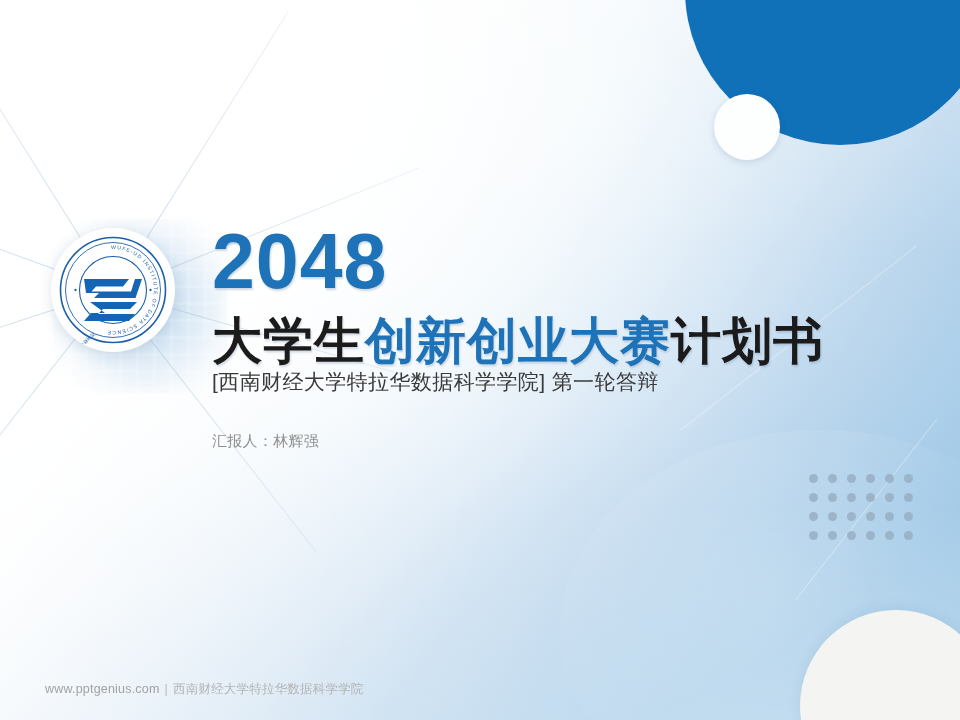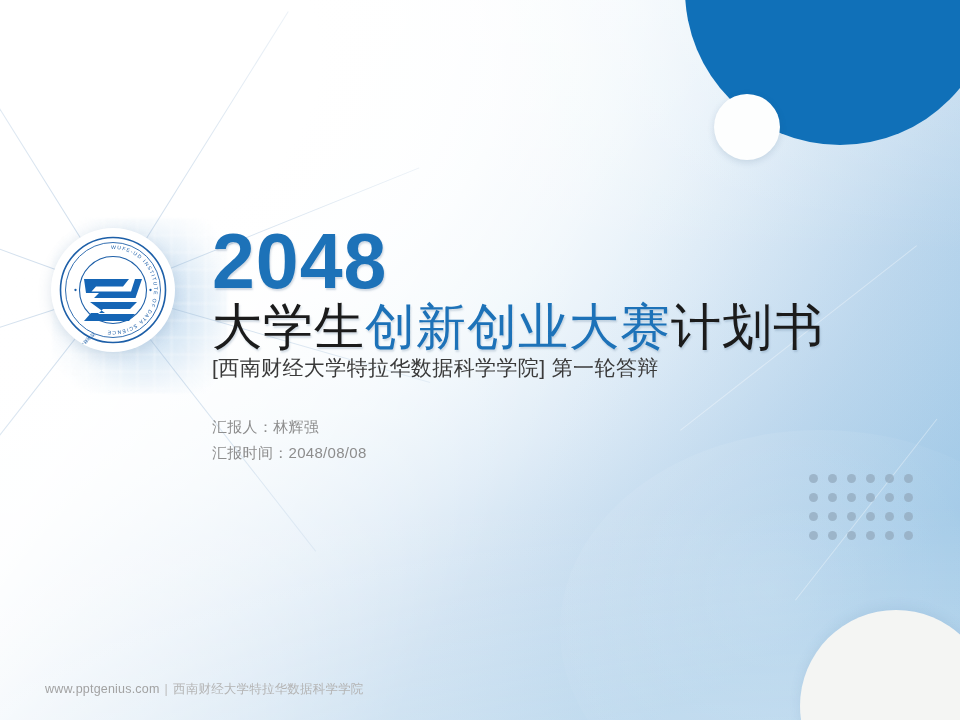--- a/index.html
+++ b/index.html
@@ -167,24 +167,24 @@
   .year {
     font-size: 77px;
     line-height: 0.92;
     font-weight: bold;
     letter-spacing: 1px;
     color: #1d72b8;
     text-shadow: 1px 2px 2px rgba(90,120,150,0.28);
     white-space: nowrap;
   }
   .headline {
-    margin-top: 3px;
+    margin-top: 17px;
     font-size: 50px;
     line-height: 1.08;
-    font-weight: normal;
+    font-weight: bold;
     letter-spacing: 1px;
     white-space: nowrap;
     text-shadow: 1px 2px 2px rgba(90,120,150,0.26);
   }
   .headline .dark { color: #1b1b1b; }
   .headline .blue { color: #1d72b8; }
 
   .subtitle {
     font-size: 21px;
     color: #3a3a3a;
@@ -295,21 +295,20 @@
   </div>
 
   <div class="text-block">
     <div class="year">2048</div>
     <div class="headline">
       <span class="dark">大学生</span><span class="blue">创新创业大赛</span><span class="dark">计划书</span>
     </div>
     <div class="subtitle">[西南财经大学特拉华数据科学学院] 第一轮答辩</div>
     <div class="meta">
       <div>汇报人：林辉强</div>
-      <div>汇报时间：2048/08/08</div>
     </div>
   </div>
 
   <div class="footer">
     <span>www.pptgenius.com</span><span class="sep">|</span><span class="org">西南财经大学特拉华数据科学学院</span>
   </div>
 
 </div>
 
 </body></html>

